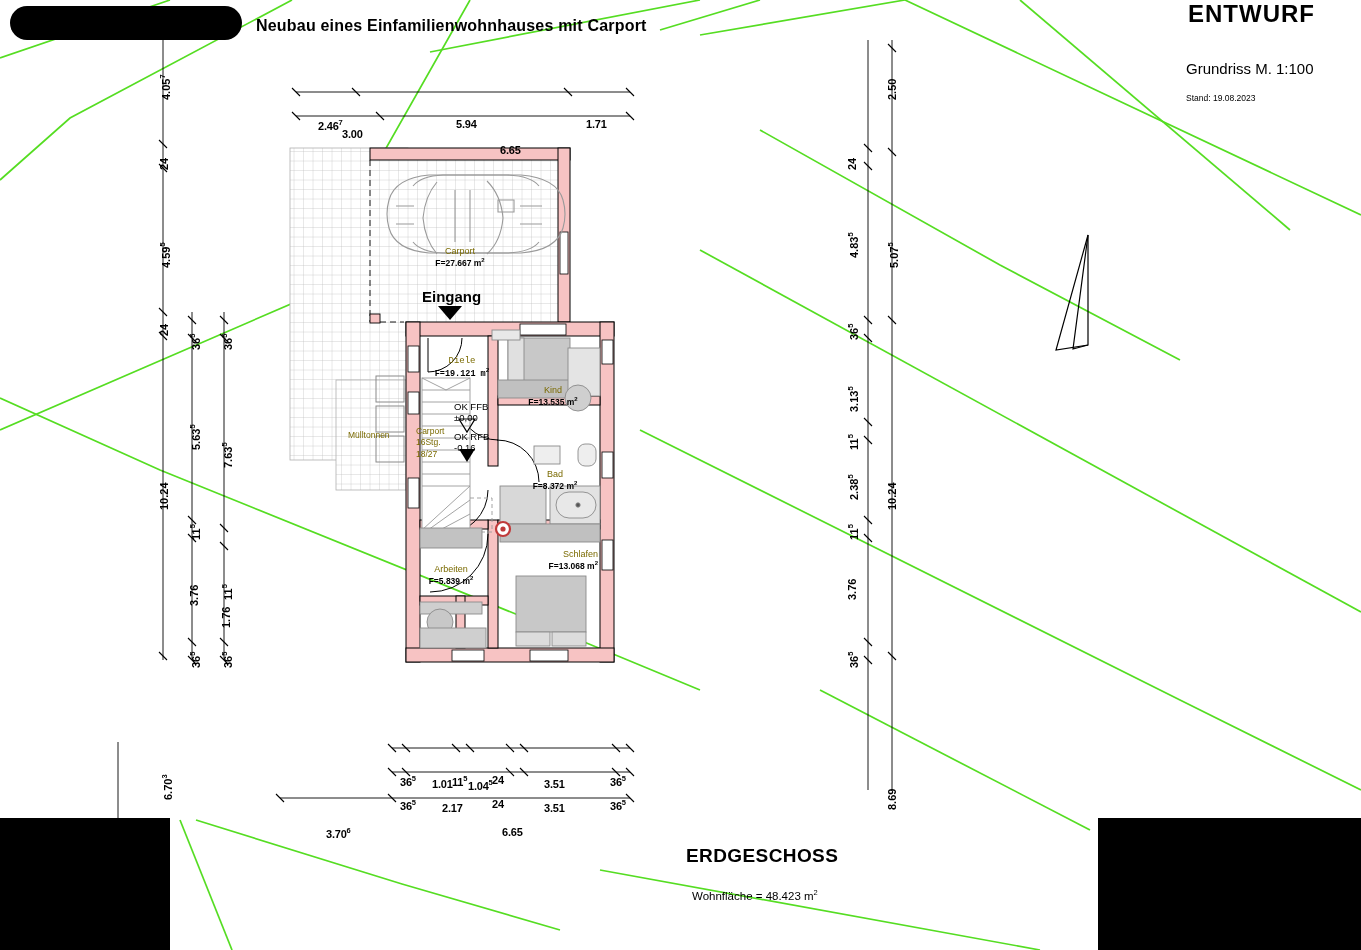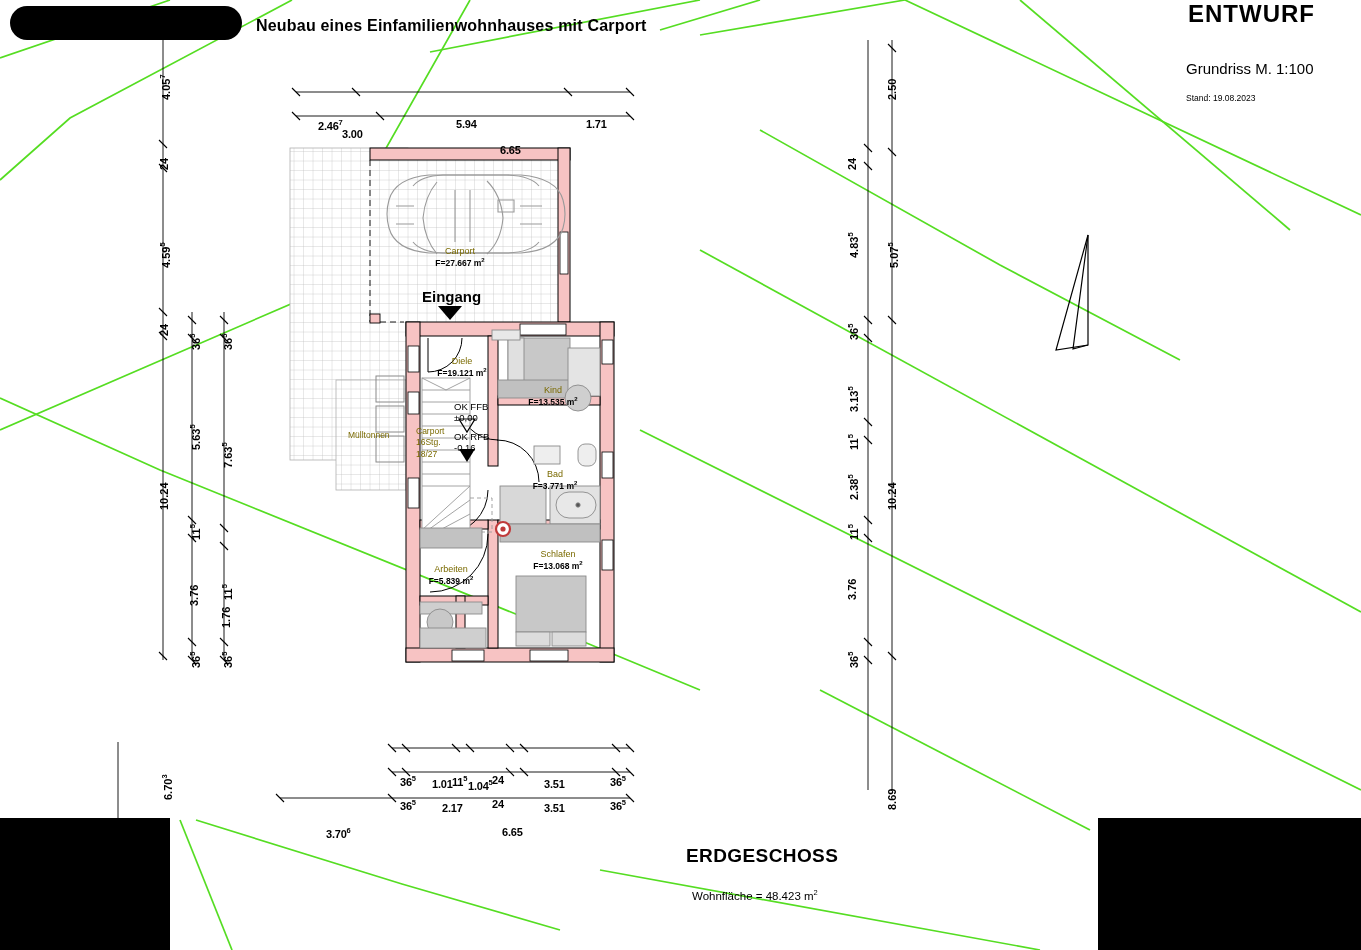--- a/index.html
+++ b/index.html
@@ -257,33 +257,33 @@
 
 <div class="t lvl" style="left:454px;top:402px;">
   <div>OK FFB</div>
   <div>±0,00</div>
 </div>
 <div class="t lvl" style="left:454px;top:432px;">
   <div>OK RFB</div>
   <div>-0,16</div>
 </div>
 
-<div class="t room" style="left:424px;top:356px;width:76px;">
+<div class="t room" style="left:424px;top:356px;width:76px;font-family:Liberation Mono, monospace;">
   <span>Diele</span>
   <b><span>F=19.121 m</span><sup>2</sup></b>
 </div>
 <div class="t room" style="left:518px;top:385px;width:70px;">
   <span>Kind</span>
   <b><span>F=13.535 m</span><sup>2</sup></b>
 </div>
 <div class="t room" style="left:522px;top:469px;width:66px;">
   <span>Bad</span>
-  <b><span>F=3.771 m</span><sup>2</sup></b>
-</div>
-<div class="t room" style="left:518px;top:549px;width:80px;">
+  <b><span>F=8.372 m</span><sup>2</sup></b>
+</div>
+<div class="t room" style="left:518px;top:549px;width:80px;text-align:right;">
   <span>Schlafen</span>
   <b><span>F=13.068 m</span><sup>2</sup></b>
 </div>
 <div class="t room" style="left:414px;top:564px;width:74px;">
   <span>Arbeiten</span>
   <b><span>F=5.839 m</span><sup>2</sup></b>
 </div>
 
 <div id="dimtext">
     <div class="t dim" style="left: 318px; top: 74px;">2.46<sup>7</sup></div>

